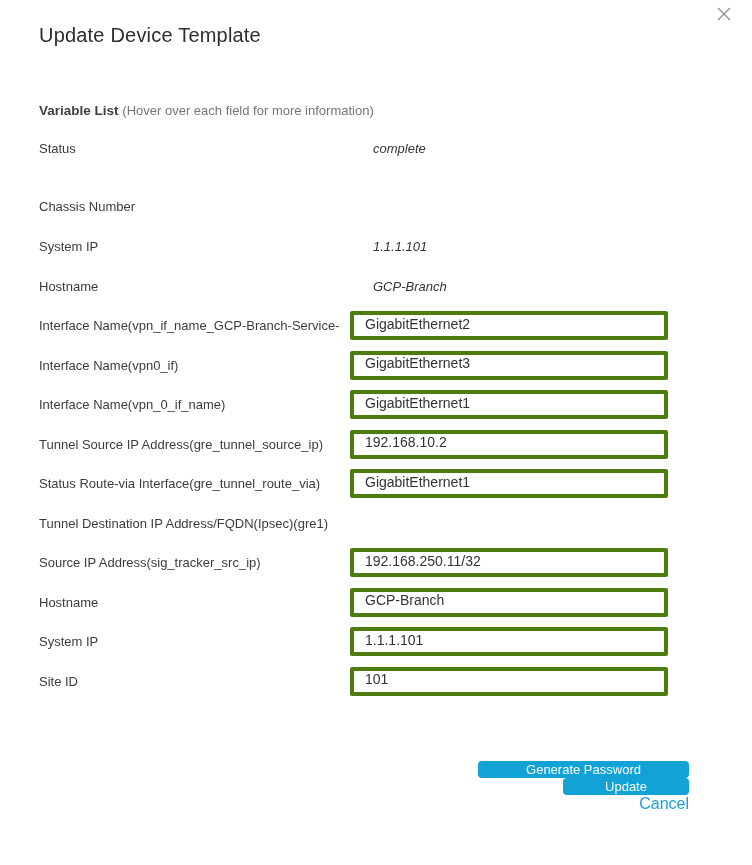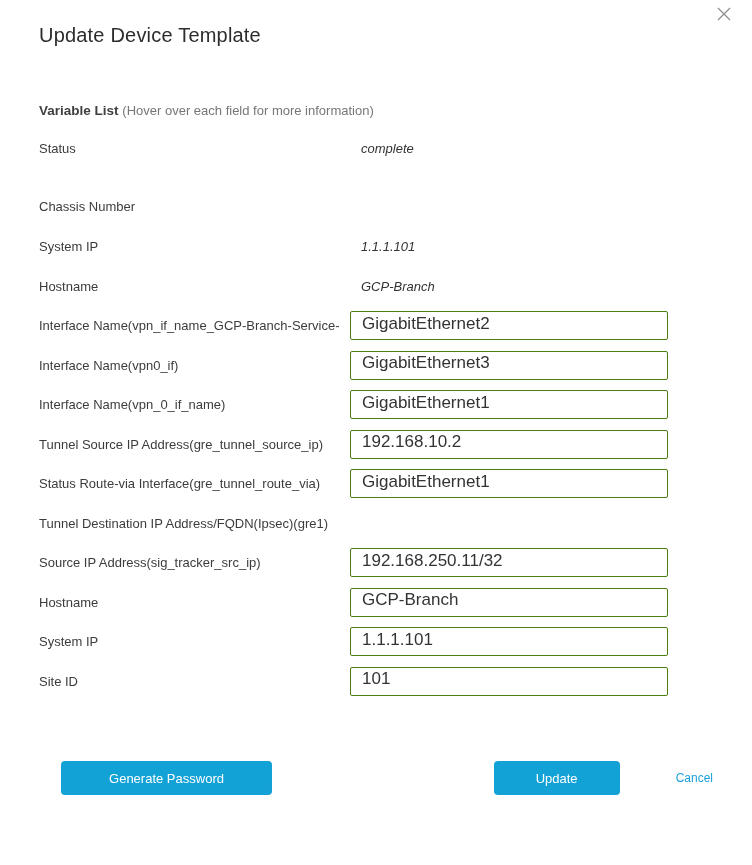--- a/index.html
+++ b/index.html
@@ -15,47 +15,47 @@
   .content{padding:18px 0 0 39px;}
   .title{
     font-size:20px;font-weight:300;color:#2d2d2d;letter-spacing:.2px;
     margin:0;line-height:34px;
   }
   .section-head{margin-top:50px;font-size:13.5px;line-height:18px;}
   .section-head .head-bold{font-weight:bold;color:#404040;}
   .section-head .head-note{color:#767676;font-size:13px;}
   #static-rows{margin-top:8px;}
   .row{display:flex;align-items:center;height:39.5px;}
-  .row.static{height:40px;}
+  .row.static{height:40px;gap:12px;}
   .row.static.gap-before{margin-top:18px;}
   .label{
     width:311px;flex:none;font-size:13px;color:#3c3c3c;
     white-space:nowrap;overflow:hidden;
   }
   .value{padding-left:11px;font-size:13px;color:#333;font-style:italic;}
   .field{
     width:318px;height:29px;box-sizing:border-box;flex:none;
-    border:1px solid #4d7c0f;border-radius:2px;background:#fff;
+    border:4px solid #4d7c0f;border-radius:2px;background:#fff;
     font-family:"Liberation Sans","DejaVu Sans",sans-serif;
-    font-size:17px;color:#333;padding:0 0 4px 11px;outline:none;
+    font-size:14px;color:#333;padding:0 0 4px 11px;outline:none;
   }
   .footer{
-    display:flex;align-items:center;margin-top:60px;
-    padding-left:22px;padding-right:39px;height:34px;
+    display:flex;align-items:flex-end;margin-top:60px;
+    padding-left:22px;padding-right:63px;height:34px;flex-direction:column;
   }
   .btn{
     border:none;border-radius:4px;background:var(--accent,#12a2d6);
     color:#fff;font-family:"Liberation Sans","DejaVu Sans",sans-serif;
     font-size:13px;height:34px;cursor:pointer;
   }
   .btn.generate{width:211px;}
   .btn.update{width:126px;}
   .spacer{flex:1;}
   .cancel{
-    margin-left:56px;color:var(--link,#189fd9);font-size:12px;
+    margin-left:56px;color:var(--link,#189fd9);font-size:16px;
     text-decoration:none;cursor:pointer;
   }
 </style>
 </head>
 <body>
 
 <div class="dialog">
 
   <span class="close-btn">
     <svg width="14" height="14" viewBox="0 0 14 14">

